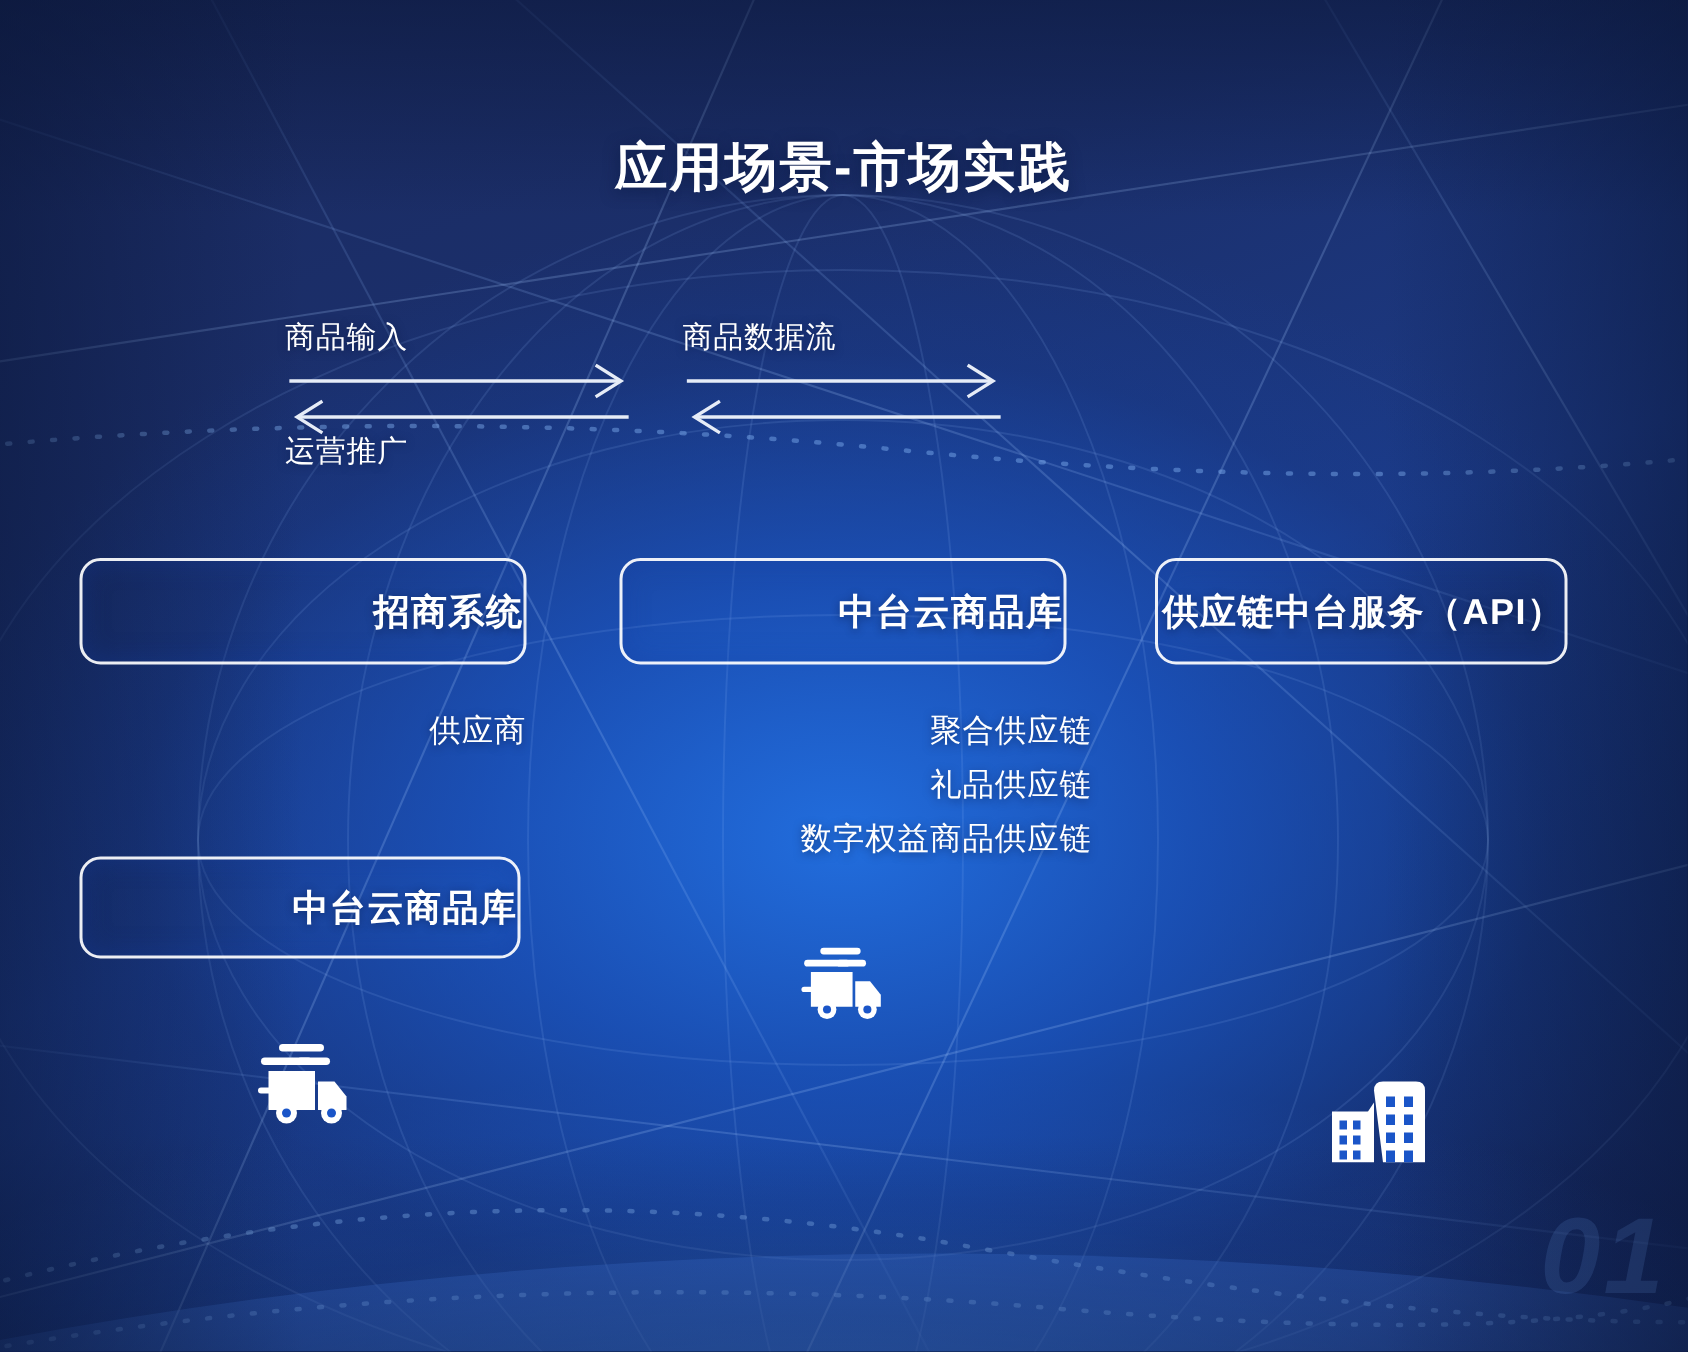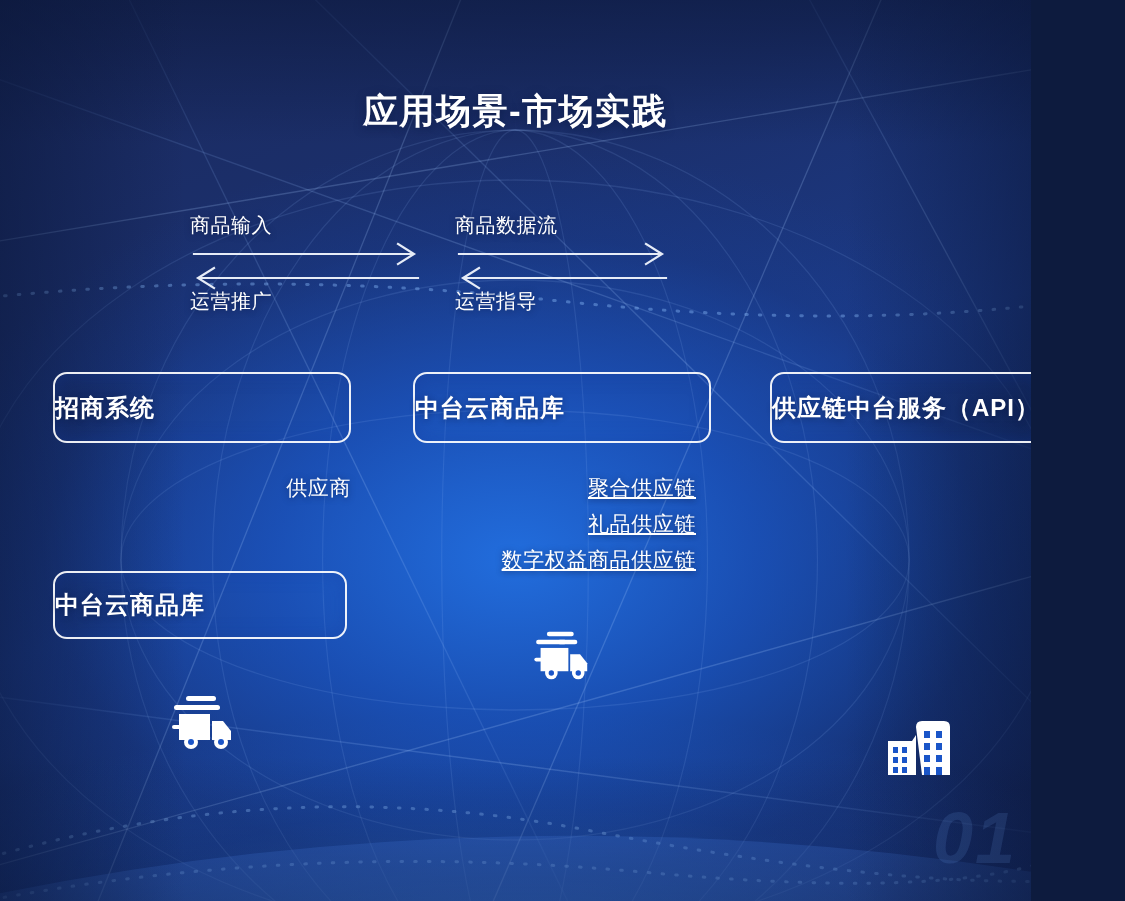--- a/index.html
+++ b/index.html
@@ -5,21 +5,21 @@
   html, body {
     margin: 0;
     padding: 0;
     background: #0d1b3e;
   }
   body {
     font-family: "Liberation Sans", "DejaVu Sans", sans-serif;
   }
   #slide {
     position: relative;
-    width: 1031px;
+    width: 1125px;
     height: 901px;
     overflow: hidden;
     background:
       radial-gradient(ellipse 760px 520px at 50% 62%, rgba(34,112,226,0.95) 0%, rgba(26,88,200,0.72) 32%, rgba(22,62,150,0.30) 62%, rgba(18,42,104,0.0) 80%),
       radial-gradient(ellipse 900px 300px at 50% 104%, rgba(62,140,250,0.75) 0%, rgba(40,100,220,0.30) 45%, rgba(20,50,120,0.0) 75%),
       linear-gradient(160deg, #1b2a5e 0%, #1b2f6b 26%, #1c3a86 52%, #16306f 76%, #15255a 100%);
   }
 
   
   .bg-layer { position: absolute; inset: 0; pointer-events: none; }
@@ -67,21 +67,21 @@
     position: absolute;
     box-sizing: border-box;
     border: 2px solid rgba(255,255,255,0.92);
     border-radius: 14px;
     color: #ffffff;
     font-size: 24px;
     font-weight: bold;
     letter-spacing: 1px;
     display: flex;
     align-items: center;
-    justify-content: flex-start;
+    justify-content: flex-end;
     white-space: nowrap;
     box-shadow: 0 0 18px rgba(20,60,160,0.35) inset;
     text-shadow: 0 1px 6px rgba(5,18,54,0.45);
   }
 
   
   .desc {
     position: absolute;
     text-align: right;
     color: #ffffff;
@@ -185,21 +185,20 @@
     <div class="arrows">
       <svg class="arrow-svg" viewBox="0 0 215 46" preserveAspectRatio="none">
         <g stroke="#e6ecf7" stroke-width="2.2" fill="none" stroke-linecap="square">
           <line x1="4" y1="14" x2="205" y2="14"></line>
           <polyline points="191,4 207,14 191,24" stroke-linejoin="miter"></polyline>
           <line x1="10" y1="38" x2="211" y2="38"></line>
           <polyline points="24,28 8,38 24,48" stroke-linejoin="miter"></polyline>
         </g>
       </svg>
     </div>
-    <div class="flow-label">运营指导</div>
   </div>
 
 
   <div class="node" style="left:53px;  top:372px; width:298px; height:71px;">
     <span>招商系统</span>
   </div>
 
   <div class="node" style="left:413px; top:372px; width:298px; height:71px;">
     <span>中台云商品库</span>
   </div>
@@ -209,21 +208,21 @@
   </div>
 
   <div class="node" style="left:53px;  top:571px; width:294px; height:68px;">
     <span>中台云商品库</span>
   </div>
 
   <div class="desc" style="left:53px; top:470px; width:298px;">
     <div>供应商</div>
   </div>
 
-  <div class="desc" style="left:398px; top:470px; width:298px;text-decoration:underline;">
+  <div class="desc" style="left:430px; top:470px; width:298px;">
     <div>聚合供应链</div>
     <div>礼品供应链</div>
     <div>数字权益商品供应链</div>
   </div>
 
 
   <div class="icon" style="left:172px; top:694px;">
     <svg width="64" height="58" viewBox="0 0 64 58">
       <g fill="#ffffff">
         <rect x="14" y="2" width="30" height="5" rx="2.5"></rect>

